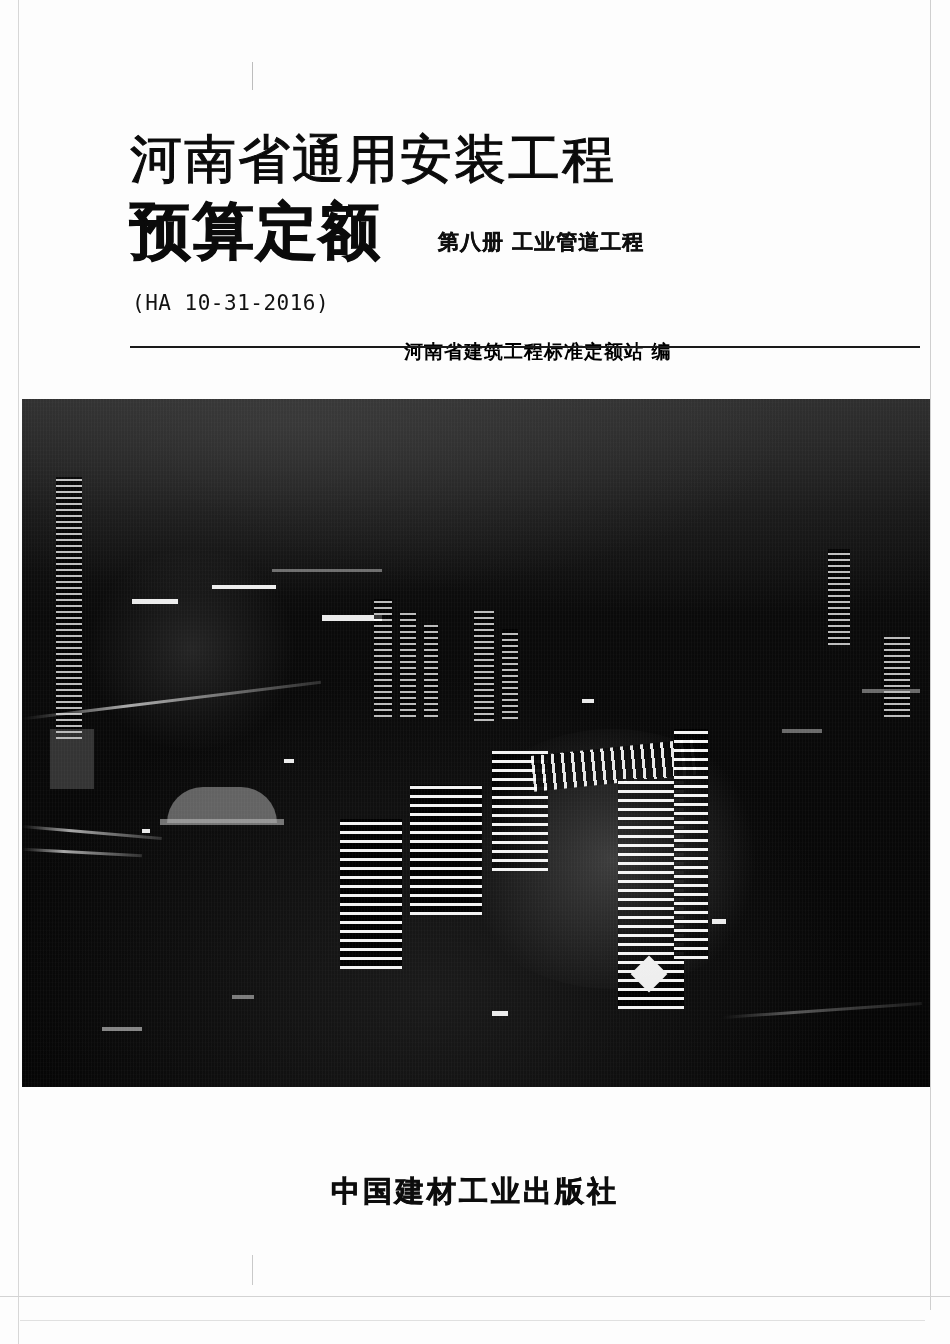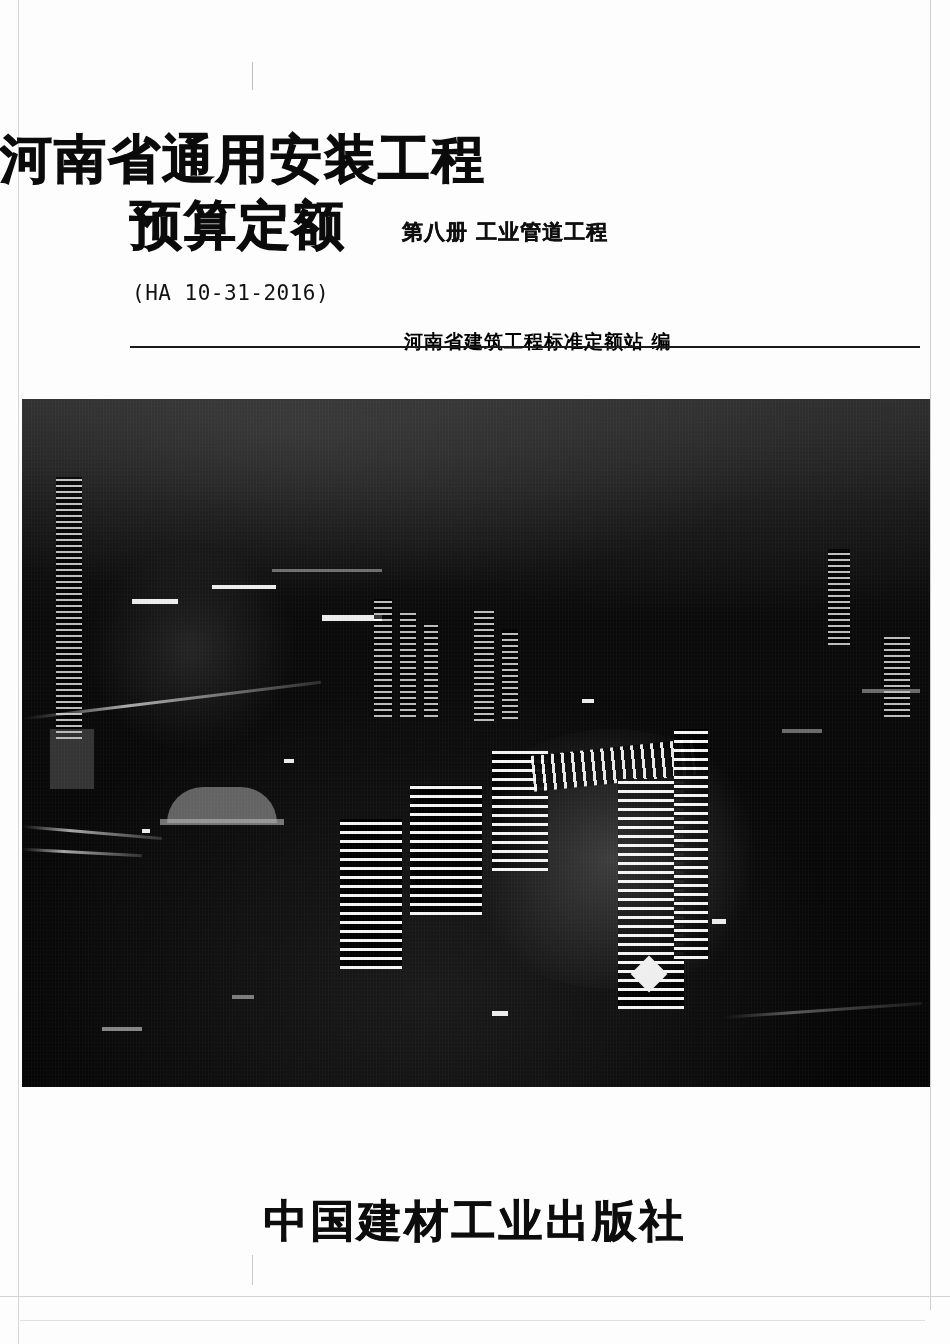--- a/index.html
+++ b/index.html
@@ -74,38 +74,39 @@
 
   
   .title-block {
     position: absolute;
     left: 0;
     top: 128px;
     width: 950px;
   }
   .main-title {
     font-family: "DejaVu Sans", sans-serif;
-    font-weight: bold;
+    font-weight: normal;
     font-size: 52px;
     letter-spacing: 2px;
     color: #0b0b0b;
+    margin-left: 130px;
     line-height: 1.22;
     white-space: nowrap;
     -webkit-text-stroke: 1.1px #0b0b0b;
   }
   .title-row2 {
     display: flex;
     align-items: flex-end;
     margin-left: 130px;
     margin-top: 6px;
   }
   .main-title-2 {
     font-family: "DejaVu Sans", sans-serif;
     font-weight: bold;
-    font-size: 52px;
+    font-size: 61px;
     letter-spacing: 2px;
     color: #0b0b0b;
     line-height: 1.1;
     white-space: nowrap;
     -webkit-text-stroke: 1.1px #0b0b0b;
   }
   .volume {
     font-family: "DejaVu Sans", sans-serif;
     font-weight: bold;
     font-size: 21px;
@@ -213,26 +214,25 @@
 
   
   .publisher {
     position: absolute;
     left: 0;
     top: 1172px;
     width: 950px;
     text-align: center;
     font-family: "DejaVu Sans", sans-serif;
     font-weight: bold;
-    font-size: 44px;
+    font-size: 29px;
     letter-spacing: 3px;
     color: #0d0d0d;
     -webkit-text-stroke: 0.6px #0d0d0d;
     white-space: nowrap;
-    margin-top: 20px;
   }
 </style>
 </head>
 <body>
 
 <div class="page">
 
   <div class="scan-edge-left"></div>
   <div class="scan-edge-right"></div>
   <div class="scan-edge-bottom"></div>

